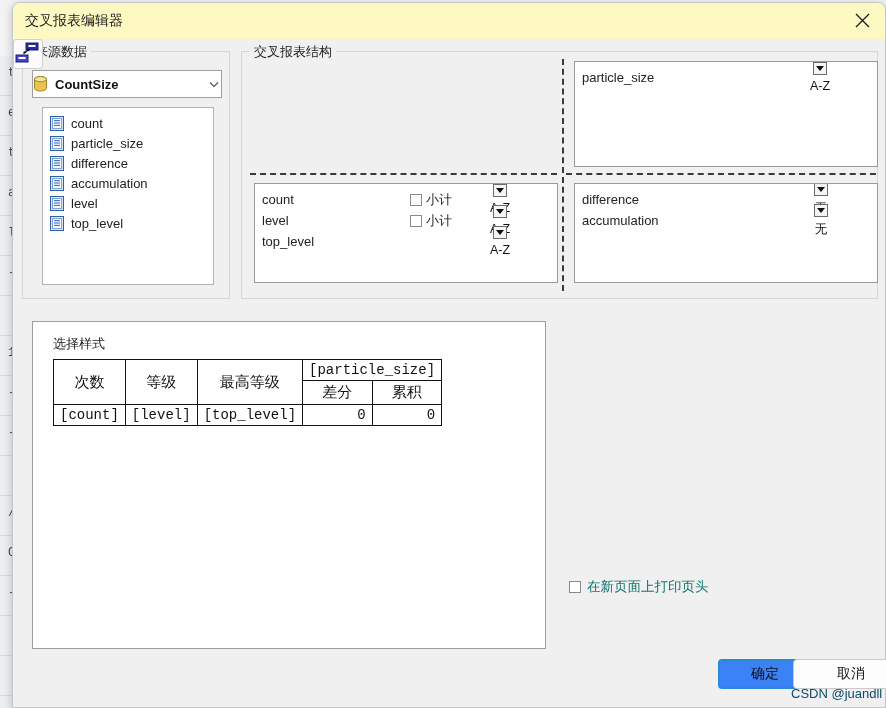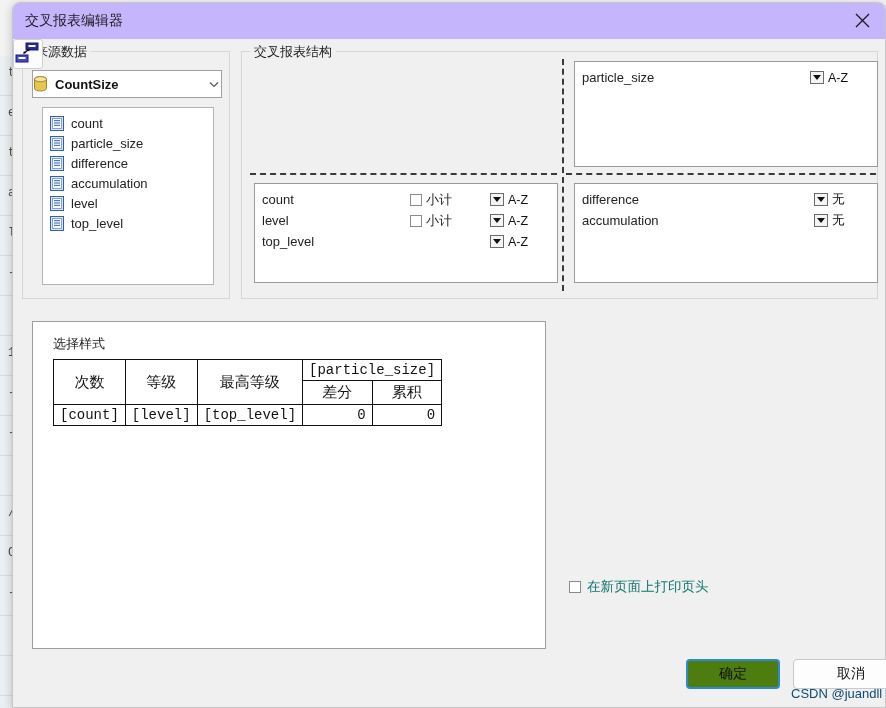--- a/index.html
+++ b/index.html
@@ -18,21 +18,21 @@
                  font-family:"Liberation Mono","DejaVu Sans Mono",monospace;font-size:12px;
                  color:#4a4a4a;padding:10px 0 0 8px;overflow:hidden;white-space:nowrap;}
 
   
   #dialog{
     position:absolute;left:12px;top:2px;width:874px;height:706px;
     background:#f0f0f0;border:1px solid #c6c6c6;border-top-left-radius:8px;
     border-top-right-radius:8px;box-sizing:border-box;
     box-shadow:0 2px 10px rgba(0,0,0,.22);
   }
-  #titlebar{position:relative;height:36px;background:#c4b5fd;
+  #titlebar{position:relative;height:36px;background:#fef9c3;
             border-top-left-radius:7px;border-top-right-radius:7px;}
   #title-text{position:absolute;left:12px;top:9px;font-size:14px;color:#1b1b1b;}
   #close-btn{position:absolute;right:0;top:0;width:46px;height:34px;
              display:flex;align-items:center;justify-content:center;cursor:pointer;}
   #close-btn svg{display:block;}
 
   
   .group{position:absolute;border:1px solid #d6d6d6;background:#f0f0f0;box-sizing:border-box;}
   .group>.legend{position:absolute;top:-9px;left:8px;background:#f0f0f0;padding:0 4px;
                  font-size:13px;color:#1b1b1b;white-space:nowrap;}
@@ -54,21 +54,21 @@
   .fld .fn{font-size:13px;color:#222;}
 
   
   .droppanel{position:absolute;background:#fff;border:1px solid #9a9a9a;box-sizing:border-box;
              padding:5px 7px;overflow:hidden;}
   .drow{display:flex;align-items:center;height:21px;font-size:13px;color:#222;}
   .drow .nm{flex:0 0 auto;}
   .drow .sub{position:absolute;display:flex;align-items:center;gap:4px;}
   .cb{width:12px;height:12px;border:1px solid #8a8a8a;background:#fff;display:inline-block;
       box-sizing:border-box;cursor:pointer;}
-  .sortbtn{display:inline-flex;align-items:center;gap:4px;position:absolute;cursor:pointer;}
+  .sortbtn{display:inline-flex;align-items:center;gap:4px;position:absolute;cursor:pointer;flex-direction:column;}
   .ddbox{width:14px;height:13px;border:1px solid #6b6b6b;background:#f4f4f4;
          display:flex;align-items:center;justify-content:center;box-sizing:border-box;}
   .ddbox i{display:block;width:0;height:0;border-left:4px solid transparent;
            border-right:4px solid transparent;border-top:5px solid #111;}
   .sortlbl{font-size:12.5px;color:#111;}
 
   .dashed-h{position:absolute;border-top:2px dashed #3a3a3a;}
   .dashed-v{position:absolute;border-left:2px dashed #3a3a3a;}
 
   
@@ -85,21 +85,21 @@
   table.preview td.cjk{font-family:"Liberation Sans","DejaVu Sans",sans-serif;font-size:15px;}
   table.preview td.num{text-align:right;}
   table.preview td.lcell{text-align:center;}
 
   
   #chk-newpage{position:absolute;display:flex;align-items:center;gap:6px;cursor:pointer;}
   #chk-newpage .lbl{font-size:13.5px;color:#0f766e;}
   .btn{position:absolute;height:30px;background:#fdfdfd;border:1px solid #c9c9c9;border-radius:4px;
        display:flex;align-items:center;justify-content:center;font-size:14px;color:#111;
        cursor:pointer;box-sizing:border-box;}
-  .btn.primary{border:2px solid #2a8ad4;background:#4d7c0f;}
+  .btn.primary{border:2px solid #2a8ad4;background:#3b82f6;margin-left:32px;}
   #watermark{position:absolute;font-size:13px;color:#0c4a6e;white-space:nowrap;}
 </style>
 </head>
 <body>
 
 <div id="bg-app">
   <div id="bg-gutter">
       <div class="ln">tl</div>
       <div class="ln">e</div>
       <div class="ln">tl</div>

